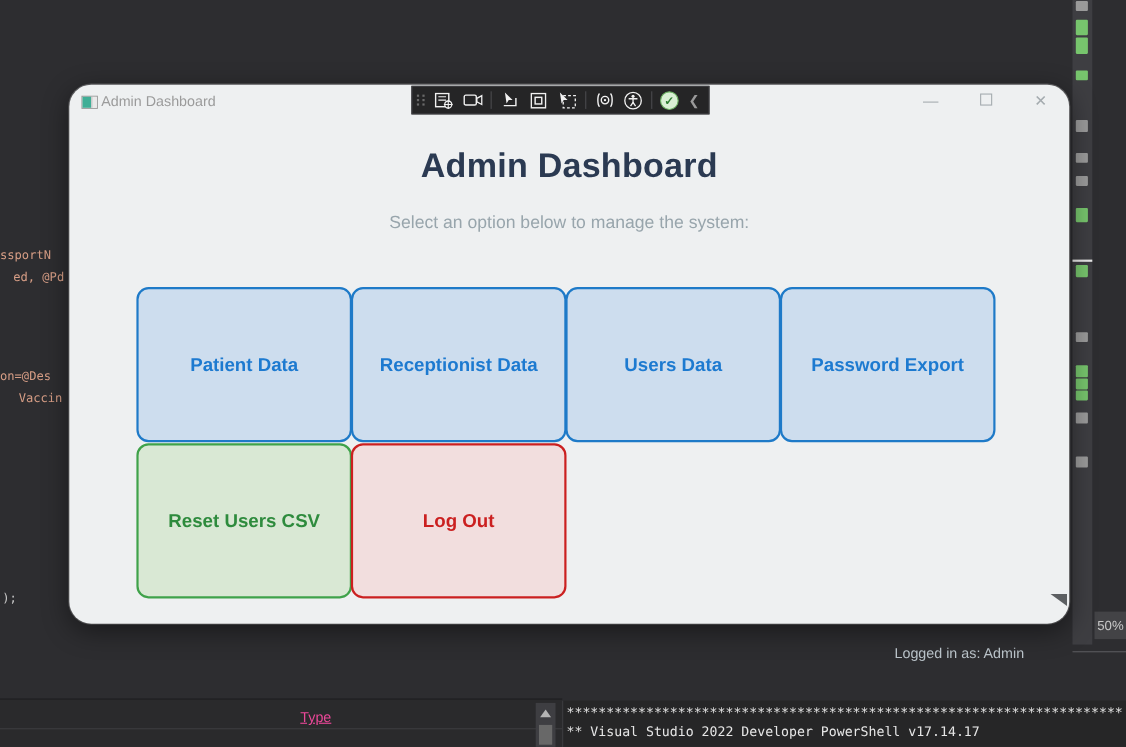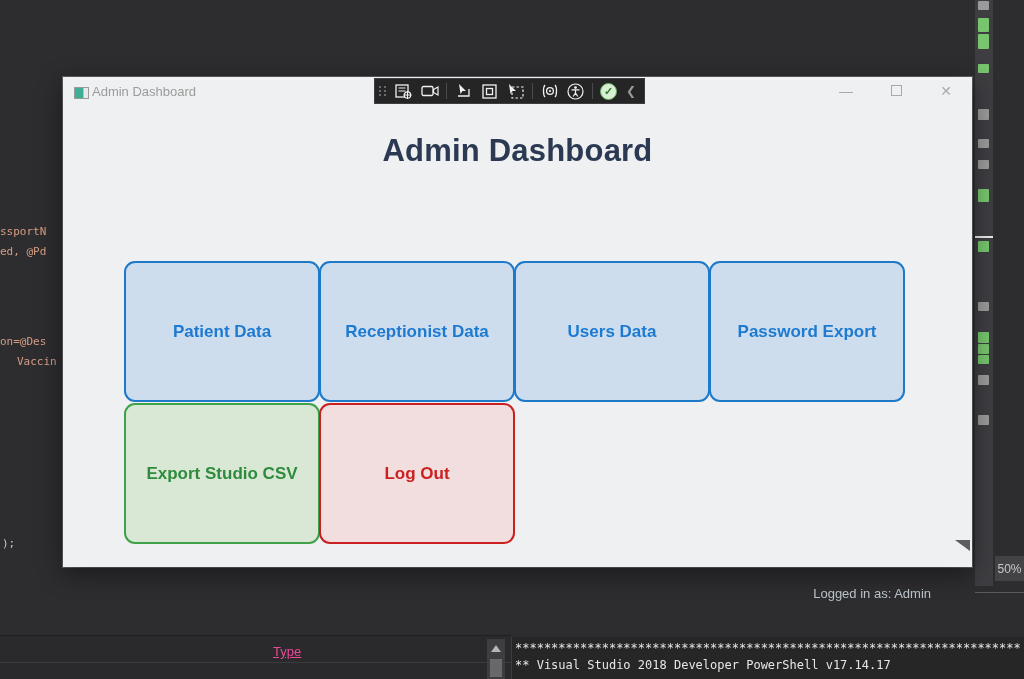--- a/index.html
+++ b/index.html
@@ -61,21 +61,21 @@
     font-family:"DejaVu Sans Mono", monospace; font-size:12px; color:#e6e6e6;
     padding:3px 0 0 3px; line-height:17px; white-space:nowrap; overflow:hidden;
   }
   .cursor-arrow{
     position:absolute; left:955px; top:540px; z-index:30; width:0; height:0;
     border-top:11px solid #5c5f62; border-left:15px solid transparent;
   }
   
   .app-window{
     position:absolute; left:63px; top:77px; width:909px; height:490px;
-    background:var(--window-bg); border-radius:0; z-index:10;
+    background:var(--window-bg); border-radius:20px; z-index:10;
     box-shadow:0 6px 24px rgba(0,0,0,.45), 0 0 0 1px rgba(255,255,255,.25);
     padding-left:12px;
   }
   .titlebar{position:absolute; left:0; top:0; width:100%; height:33px;}
   .app-icon{
     position:absolute; left:11px; top:10px; width:15px; height:12px;
     background:#fff; border:1px solid #9a9a9a; display:flex;
   }
   .app-icon .pane{width:8px; height:100%; background:#3fae96;}
   .app-icon .side{flex:1; background:#e9e9e9; border-left:1px solid #c0c0c0;}
@@ -127,21 +127,21 @@
   .btn-row.second{margin-top:1px;}
   .footer-text{
     position:absolute; right:41px; top:509px; font-size:13px; color:#b8c1c7;
   }
   svg.ic{display:block;}
 </style>
 </head>
 <body>
 
 <div class="code-frag" style="top:225px;left:0">ssportN</div>
-<div class="code-frag" style="top:245px;left:0">ed, @Pd</div>
+<div class="code-frag" style="top:245px;left:12px">ed, @Pd</div>
 <div class="code-frag" style="top:335px;left:0">on=@Des</div>
 <div class="code-frag" style="top:355px;left:17px">Vaccin</div>
 <div class="code-frag plain" style="top:537px;left:2px">);</div>
 
 <div class="vs-scroll-strip" id="scroll-marks">
     <div class="mark gray" style="top: 1px; height: 9px;"></div>
     <div class="mark green" style="top: 18px; height: 14px;"></div>
     <div class="mark green" style="top: 34px; height: 15px;"></div>
     <div class="mark green" style="top: 64px; height: 9px;"></div>
     <div class="mark gray" style="top: 109px; height: 11px;"></div>
@@ -165,21 +165,21 @@
   <div class="type-label">Type</div>
   <div class="panel-underline"></div>
   <div class="mini-scrollbar">
     <div class="up-arrow"></div>
     <div class="thumb"></div>
   </div>
 </div>
 
 <div class="terminal">
   <div>**********************************************************************</div>
-  <div>** Visual Studio 2018 Developer PowerShell v17.14.17</div>
+  <div>** Visual Studio 2022 Developer PowerShell v17.14.17</div>
 </div>
 
 <div class="app-window">
 
   <div class="titlebar">
     <div class="app-icon">
       <div class="pane"></div>
         <div class="side"></div>
     </div>
     <div class="titlebar-text">Admin Dashboard</div>
@@ -249,28 +249,29 @@
           <circle cx="8.5" cy="4.6" r="1.4" fill="#f1f1f1"></circle>
           <path d="M4.5 6.8 L12.5 6.8 M8.5 7 L8.5 10 M8.5 10 L6.2 13.5 M8.5 10 L10.8 13.5" stroke="#f1f1f1" stroke-width="1.2" fill="none"></path>
         </svg>
     </span>
     <span class="tb-sep"></span>
     <span class="check-circle">✓</span>
     <span class="tb-chevron">❮</span>
   </div>
 
   <div class="main-heading">Admin Dashboard</div>
+  <div class="sub-heading">Select an option below to manage the system:</div>
 
   <div class="btn-grid">
     <div class="btn-row">
       <button class="dash-btn blue">Patient Data</button>
       <button class="dash-btn blue">Receptionist Data</button>
       <button class="dash-btn blue">Users Data</button>
       <button class="dash-btn blue">Password Export</button>
     </div>
     <div class="btn-row second">
-      <button class="dash-btn green">Export Studio CSV</button>
+      <button class="dash-btn green">Reset Users CSV</button>
       <button class="dash-btn red">Log Out</button>
     </div>
   </div>
 
   <div class="footer-text">Logged in as: Admin</div>
 </div>
 
 </body></html>

